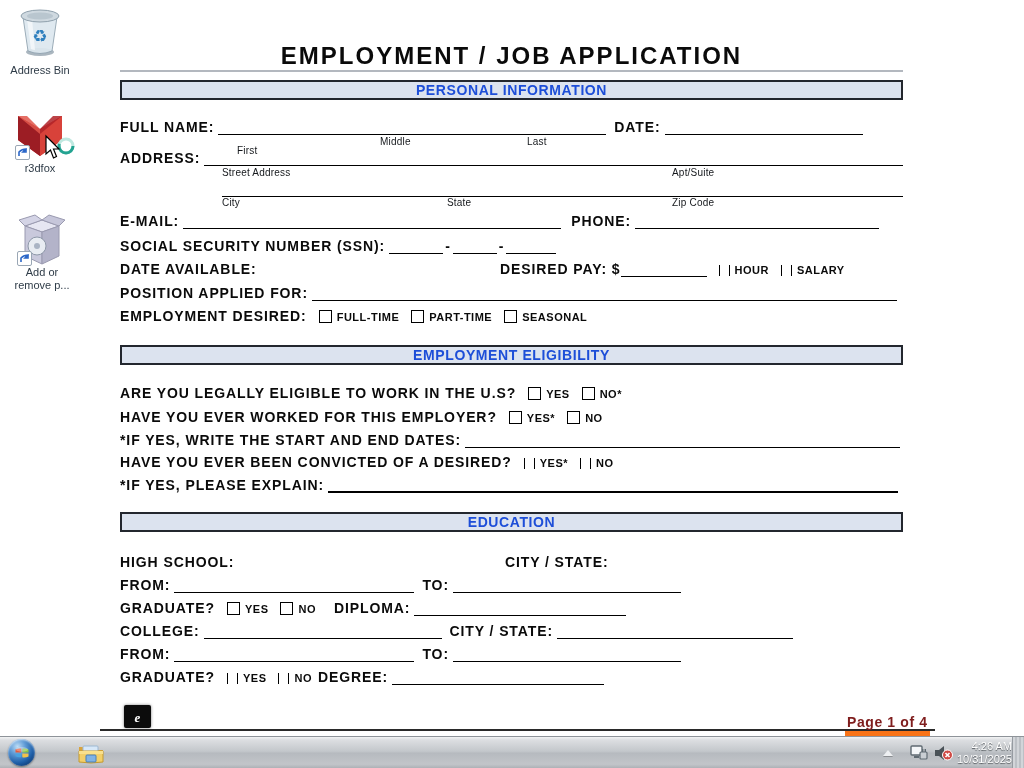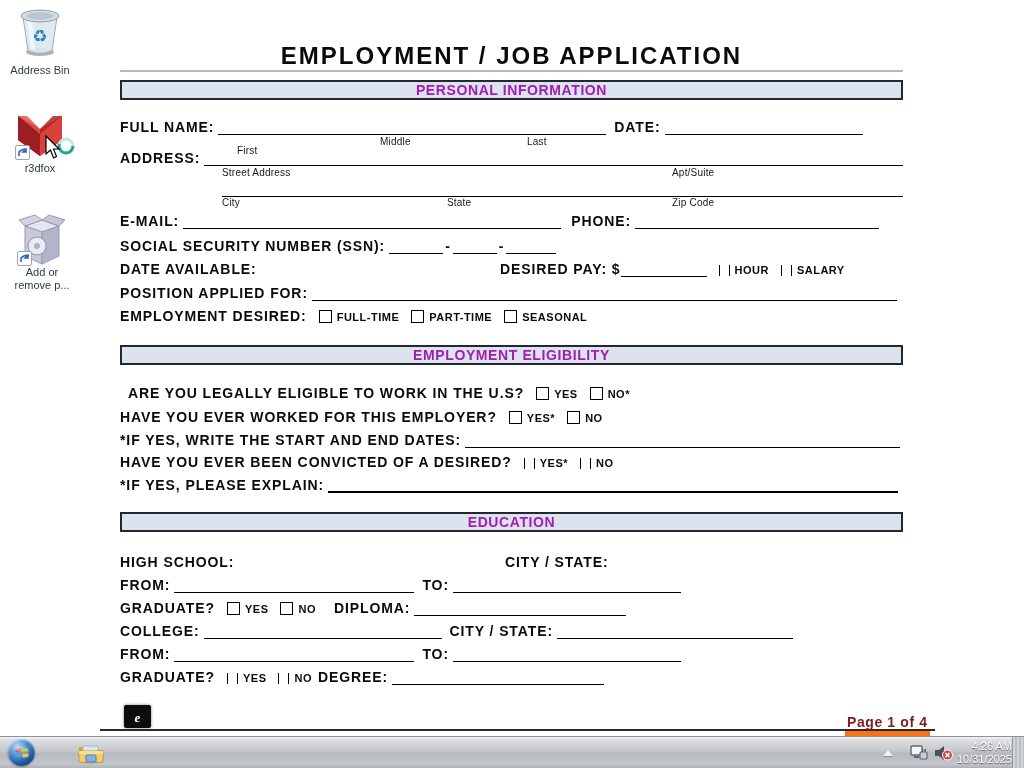--- a/index.html
+++ b/index.html
@@ -13,21 +13,21 @@
   .badge{position:absolute;left:0;bottom:0;width:13px;height:13px;background:#fff;
          border:1px solid #9aa7b5;border-radius:2px;display:flex;align-items:center;justify-content:center;}
 
   
   .document{position:absolute;left:120px;top:0;width:783px;height:768px;}
   .doc-title{position:absolute;top:42px;left:0;width:100%;text-align:center;
              font-size:24px;font-weight:bold;letter-spacing:2px;color:#0a0a0a;}
   .grey-rule{position:absolute;top:70px;left:0;width:783px;border-top:2px solid #b3b8bf;}
   .sec{position:absolute;left:0;width:779px;height:16px;background:#dce3ef;border:2px solid #23272e;
        display:flex;align-items:center;justify-content:center;
-       font-size:14px;font-weight:bold;letter-spacing:.6px;color:#a21caf;}
+       font-size:14px;font-weight:bold;letter-spacing:.6px;color:#1d4ed8;}
   .row{position:absolute;display:flex;align-items:flex-end;white-space:nowrap;
        font-size:14px;font-weight:bold;letter-spacing:.9px;color:#0a0a0a;}
   .lbl{display:inline-block;line-height:15px;}
   .ln{display:inline-block;height:14px;border-bottom:1.5px solid #000;margin-left:4px;}
   .ln2{border-bottom-width:2px;}
   .sub{position:absolute;font-size:10px;font-weight:normal;letter-spacing:.2px;color:#15181c;}
   .cb{display:inline-block;width:11px;height:11px;border:1.6px solid #000;margin:0 5px 1px 12px;}
   .cbb{display:inline-block;width:9px;height:11px;border-left:1.6px solid #000;border-right:1.6px solid #000;margin:0 5px 1px 12px;}
   .cbl{font-size:11px;font-weight:bold;letter-spacing:.5px;line-height:13px;}
   .dash{margin:0 2px;}
@@ -189,21 +189,21 @@
       <span class="cb"></span>
       <span class="cbl">FULL-TIME</span>
       <span class="cb"></span>
       <span class="cbl">PART-TIME</span>
       <span class="cb"></span>
       <span class="cbl">SEASONAL</span>
     </div>
 
     <div class="sec" style="top:345px;">EMPLOYMENT ELIGIBILITY</div>
 
-    <div class="row" style="top:386px;left:8px;">
+    <div class="row" style="top:386px;left:0;">
       <span class="lbl">ARE YOU LEGALLY ELIGIBLE TO WORK IN THE U.S?</span>
       <span class="cb"></span>
       <span class="cbl">YES</span>
       <span class="cb"></span>
       <span class="cbl">NO*</span>
     </div>
 
     <div class="row" style="top:410px;left:0;">
       <span class="lbl">HAVE YOU EVER WORKED FOR THIS EMPLOYER?</span>
       <span class="cb"></span>

